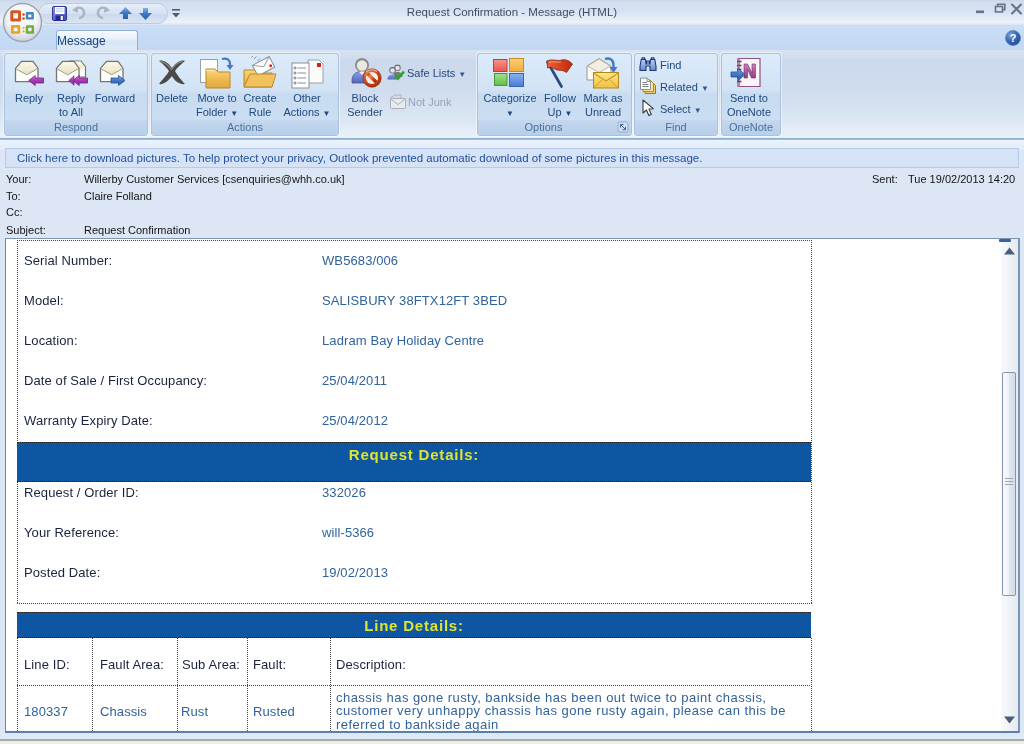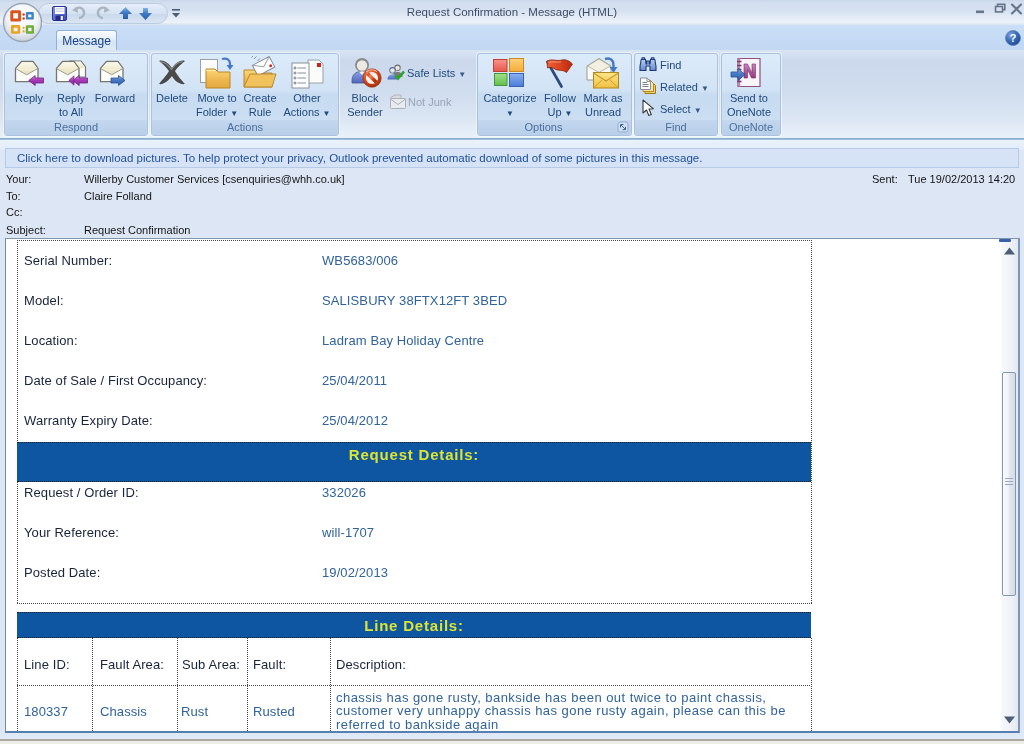--- a/index.html
+++ b/index.html
@@ -8,23 +8,23 @@
 .abs{position:absolute}
 #win{position:relative;width:1024px;height:744px;overflow:hidden;background:#dce6f4}
 
 #titlebar{left:0;top:0;width:1024px;height:24px;
  background:linear-gradient(180deg,#c9d6e9 0%,#d3dfef 12%,#d5e0f0 45%,#e2eaf6 72%,#eef3fa 100%);
  border-bottom:1px solid #e3eaf5}
 #title{left:0;top:0;width:1024px;height:24px;text-align:center;line-height:25px;
  font-size:11.5px;color:#3e4e66}
 
 #tabrow{left:0;top:25px;width:1024px;height:25px;background:linear-gradient(180deg,#cadef7,#c2d7f2)}
-#tab{left:56px;top:30px;width:61px;height:20px;border:1px solid #91b0d3;border-bottom:none;
+#tab{left:56px;top:30px;width:82px;height:20px;border:1px solid #91b0d3;border-bottom:none;
  border-radius:3px 3px 0 0;background:linear-gradient(180deg,#f8fbfe,#e8f0f9 40%,#d7e5f4 55%,#dde9f6);
- text-align:center;line-height:21px;font-size:12px;color:#15428b}
+ text-align:left;line-height:21px;font-size:12px;color:#15428b}
 
 #ribbon{left:0;top:50px;width:1024px;height:88px;
  background:linear-gradient(180deg,#dae5f3 0%,#ccd9ec 12%,#cfdcee 45%,#dae5f2 75%,#e9f1fa 100%)}
 #ribbonline{left:0;top:138px;width:1024px;height:2px;background:linear-gradient(180deg,#7fa6cb,#a9c8dd)}
 #ribbongap{left:0;top:140px;width:1024px;height:10px;background:linear-gradient(180deg,#eaf2fc,#e2ebf8)}
 .group{position:absolute;top:53px;height:83px;border:1px solid #abc1dd;border-radius:3px;
  background:linear-gradient(180deg,#dcebfa 0%,#d2e3f5 44%,#c7dbf1 50%,#cbdef2 82%,#d3e2f4 100%);
  box-shadow:0 0 0 1px rgba(255,255,255,0.5)}
 .gstrip{position:absolute;left:0;bottom:0;width:100%;height:15px;border-radius:0 0 3px 3px;
  background:linear-gradient(180deg,#c3d7ee,#b8cfe9);text-align:center;
@@ -438,21 +438,21 @@
     <div class="bt tlabel" style="left:18px;top:94px">Location:</div>
     <div class="bt tvalue" style="left:316px;top:94px">Ladram Bay Holiday Centre</div>
     <div class="bt tlabel" style="left:18px;top:134px">Date of Sale / First Occupancy:</div>
     <div class="bt tvalue" style="left:316px;top:134px">25/04/2011</div>
     <div class="bt tlabel" style="left:18px;top:174px">Warranty Expiry Date:</div>
     <div class="bt tvalue" style="left:316px;top:174px">25/04/2012</div>
     <div class="band" style="top:203px;height:40px;line-height:24px">Request Details:</div>
     <div class="bt tlabel" style="left:18px;top:246px">Request / Order ID:</div>
     <div class="bt tvalue" style="left:316px;top:246px">332026</div>
     <div class="bt tlabel" style="left:18px;top:286px">Your Reference:</div>
-    <div class="bt tvalue" style="left:316px;top:286px">will-1707</div>
+    <div class="bt tvalue" style="left:316px;top:286px">will-5366</div>
     <div class="bt tlabel" style="left:18px;top:326px">Posted Date:</div>
     <div class="bt tvalue" style="left:316px;top:326px">19/02/2013</div>
 
     <div class="band" style="top:373px;height:26px;line-height:25px">Line Details:</div>
     <div class="vdot" style="left:11px;top:399px;height:93px"></div>
     <div class="vdot" style="left:805px;top:399px;height:93px"></div>
     <div class="vdot" style="left:86px;top:399px;height:93px"></div>
     <div class="vdot" style="left:171px;top:399px;height:93px"></div>
     <div class="vdot" style="left:241px;top:399px;height:93px"></div>
     <div class="vdot" style="left:324px;top:399px;height:93px"></div>

